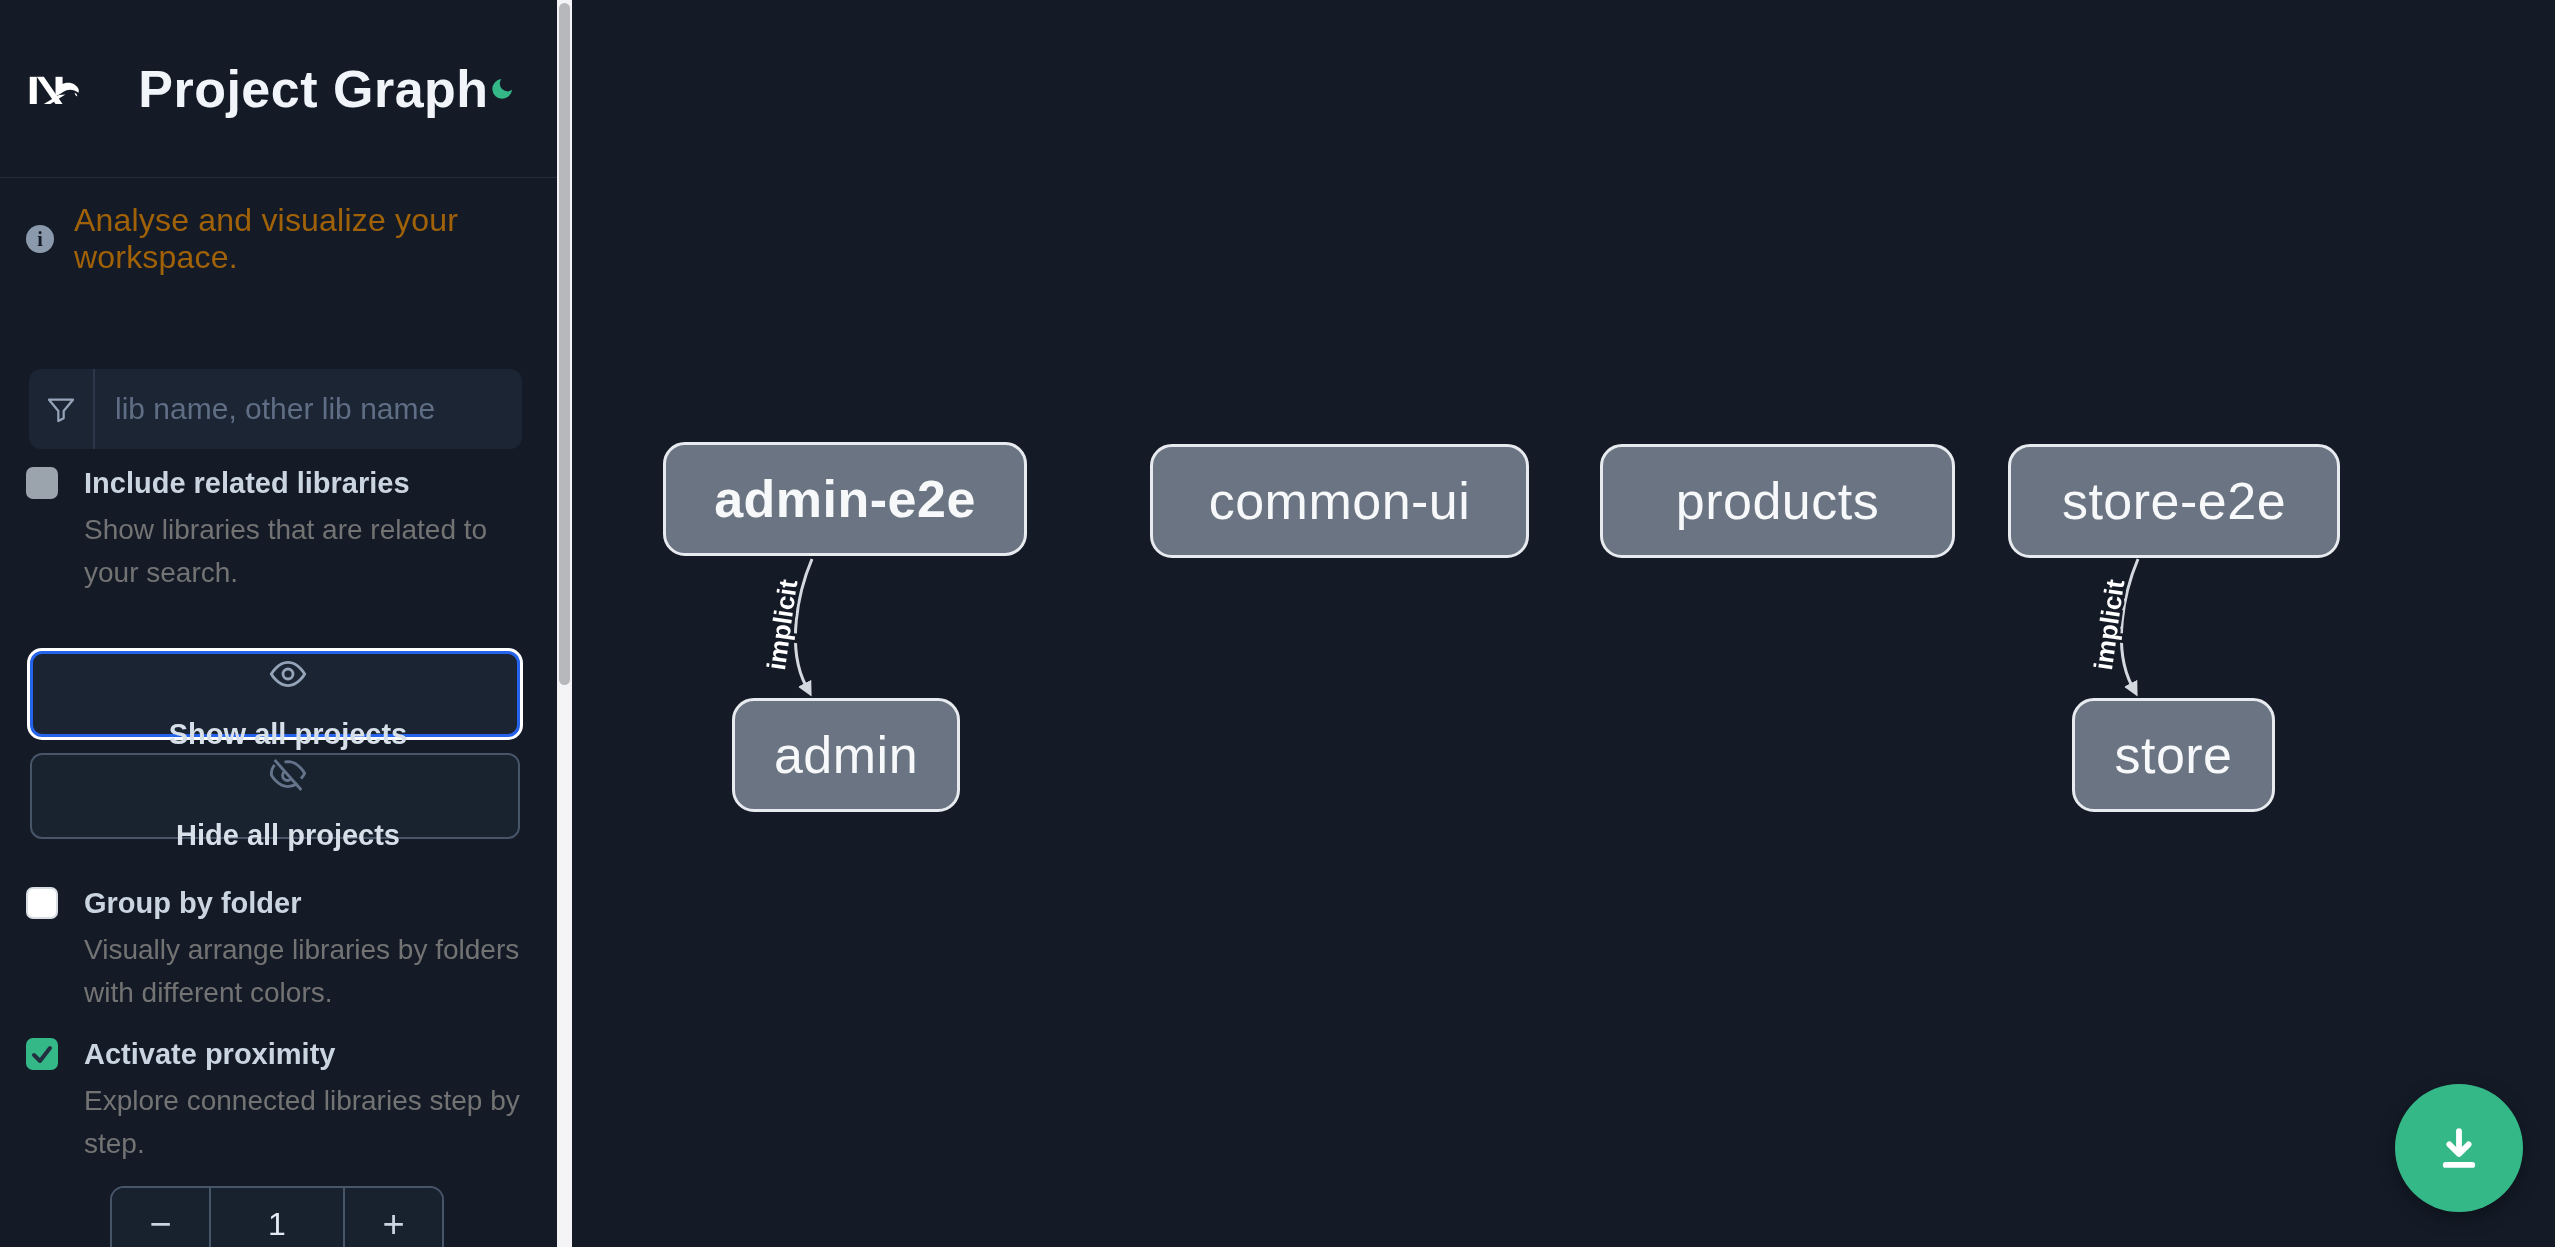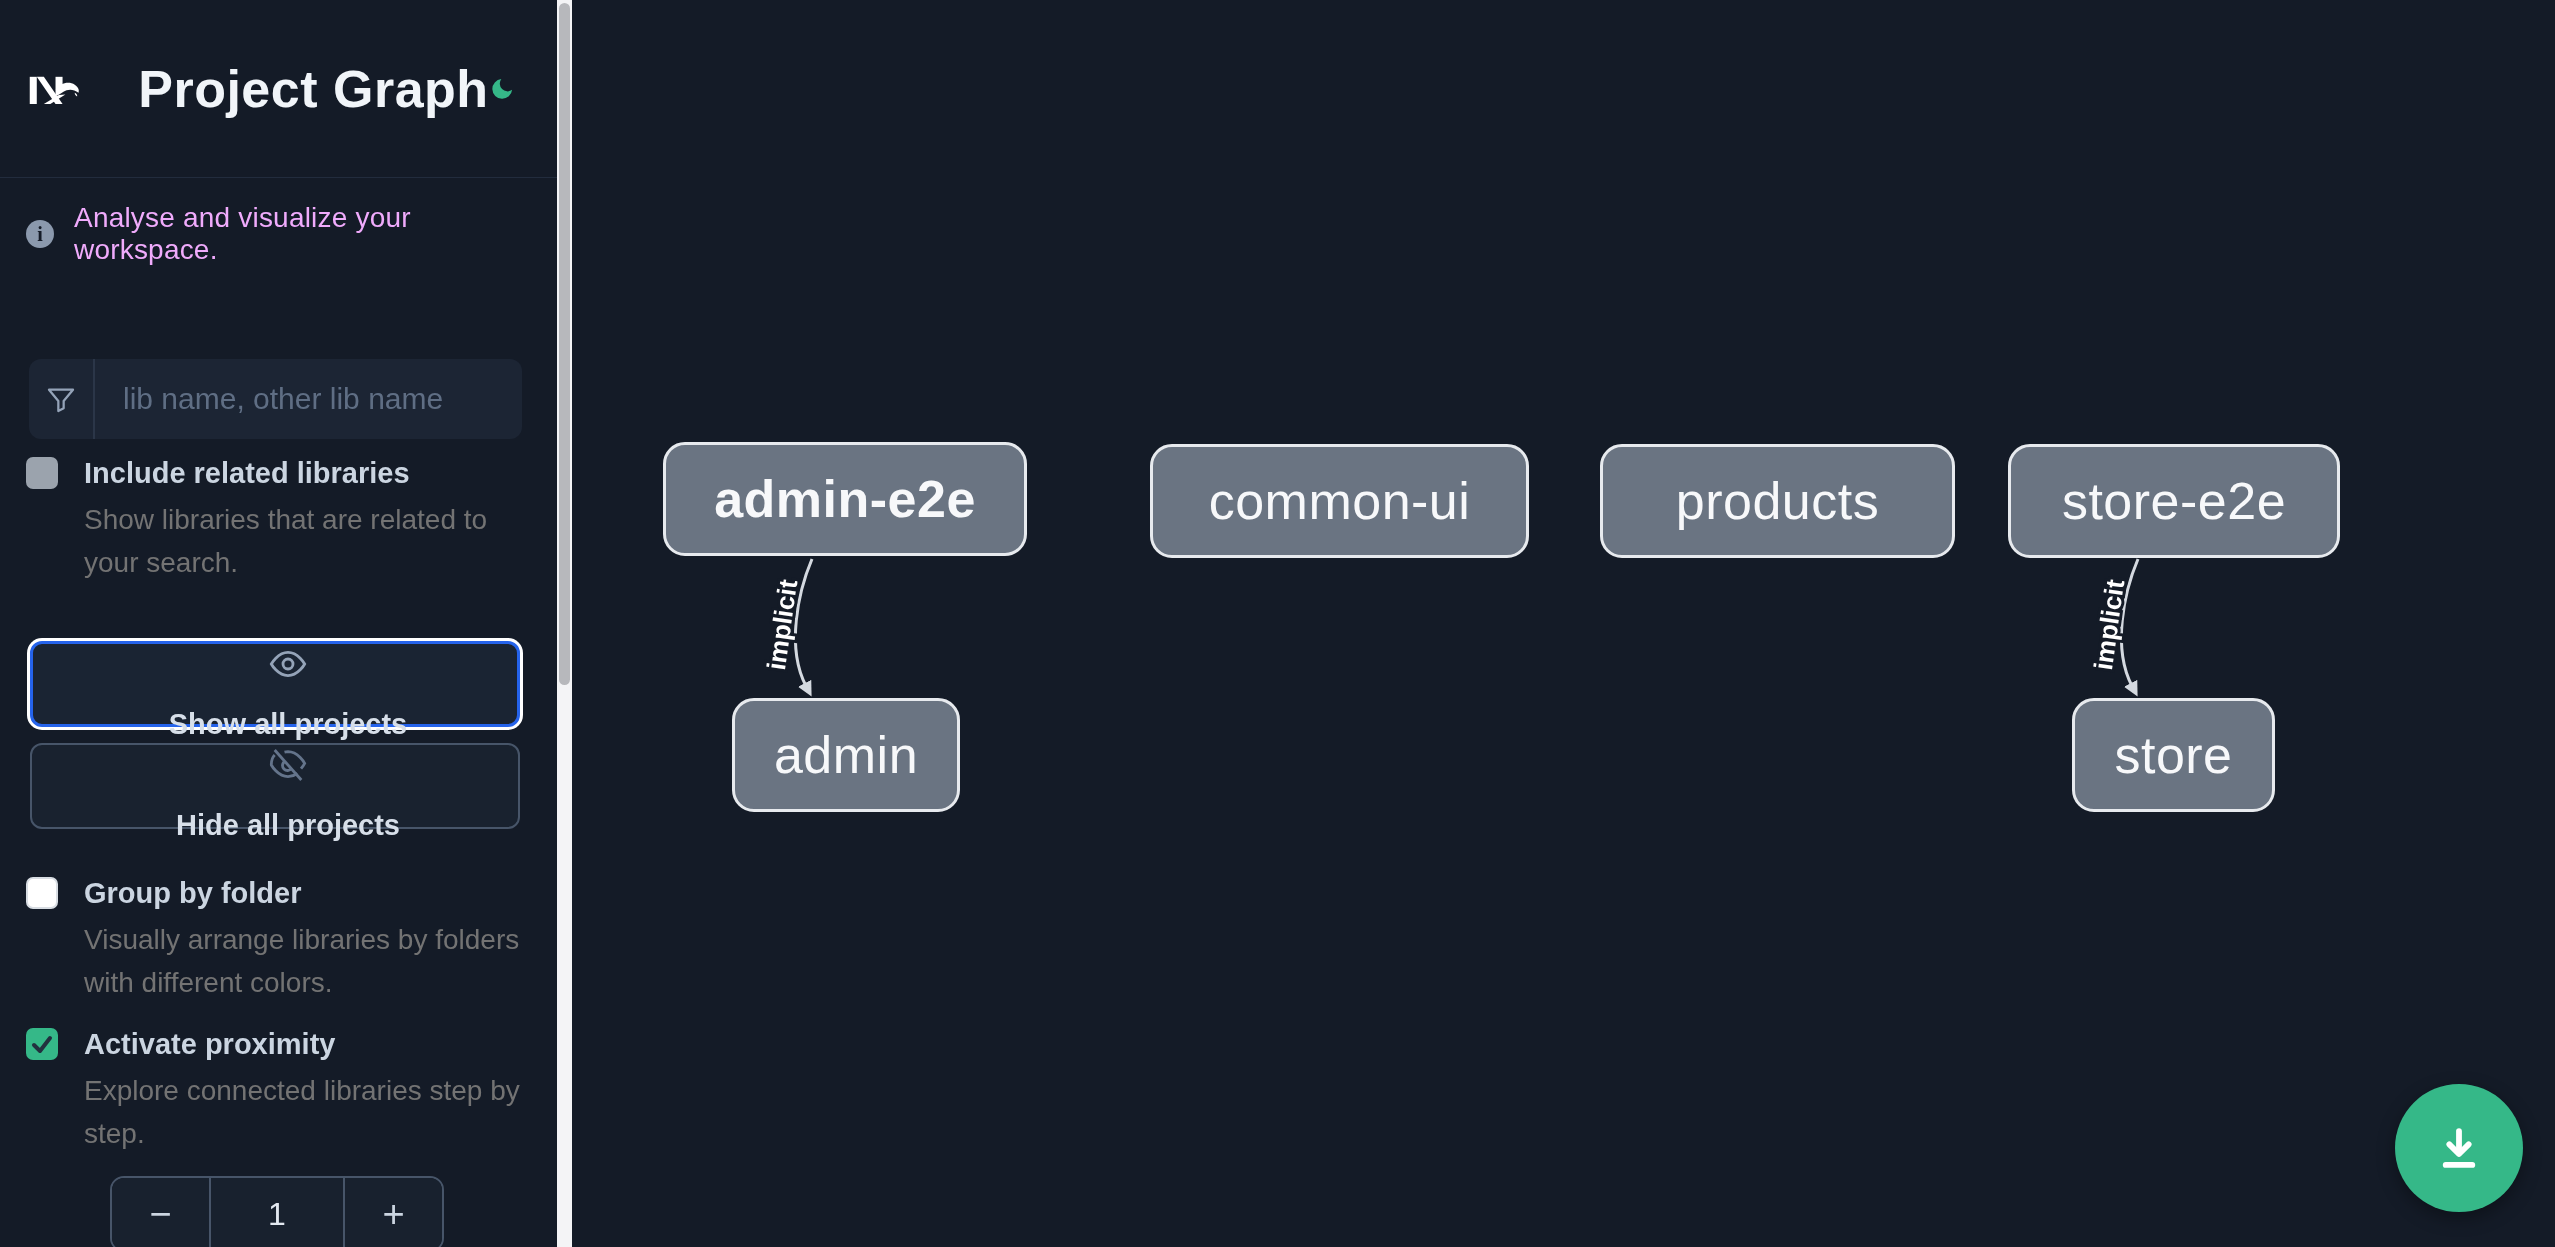--- a/index.html
+++ b/index.html
@@ -34,36 +34,36 @@
   .tagline-row {
     margin: 24px 28px 0 26px;
     display: flex; align-items: center; gap: 20px;
   }
   .info-icon {
     flex: none; width: 28px; height: 28px; border-radius: 50%;
     background: #8b99ad; color: #141b27;
     display: flex; align-items: center; justify-content: center;
     font-size: 20px; font-weight: 700; font-family: "Liberation Serif", serif;
   }
-  .tagline { font-size: 28px; color: #f0abfc; letter-spacing: 0.2px; }
+  .tagline { font-size: 32px; color: #a16207; letter-spacing: 0.2px; }
 
   .filter-box {
     margin: 93px 0 0 29px;
     width: 493px; height: 80px;
     background: #1c2534; border-radius: 12px;
     display: flex; align-items: stretch; overflow: hidden;
   }
   .filter-icon-cell {
     flex: none; width: 66px;
     display: flex; align-items: center; justify-content: center;
     border-right: 2px solid #2b3648;
   }
   .filter-input {
     flex: 1; background: transparent; border: none; outline: none;
-    padding: 0 28px; font-size: 30px; color: #e2e8f0;
+    padding: 0 20px; font-size: 30px; color: #e2e8f0;
     font-family: "Liberation Sans", sans-serif;
   }
   .filter-input::placeholder { color: #5f6e84; }
 
   .check-block {
     display: grid; grid-template-columns: 32px 1fr;
     column-gap: 26px; row-gap: 2px;
     padding: 0 28px 0 26px;
     align-items: start;
   }

